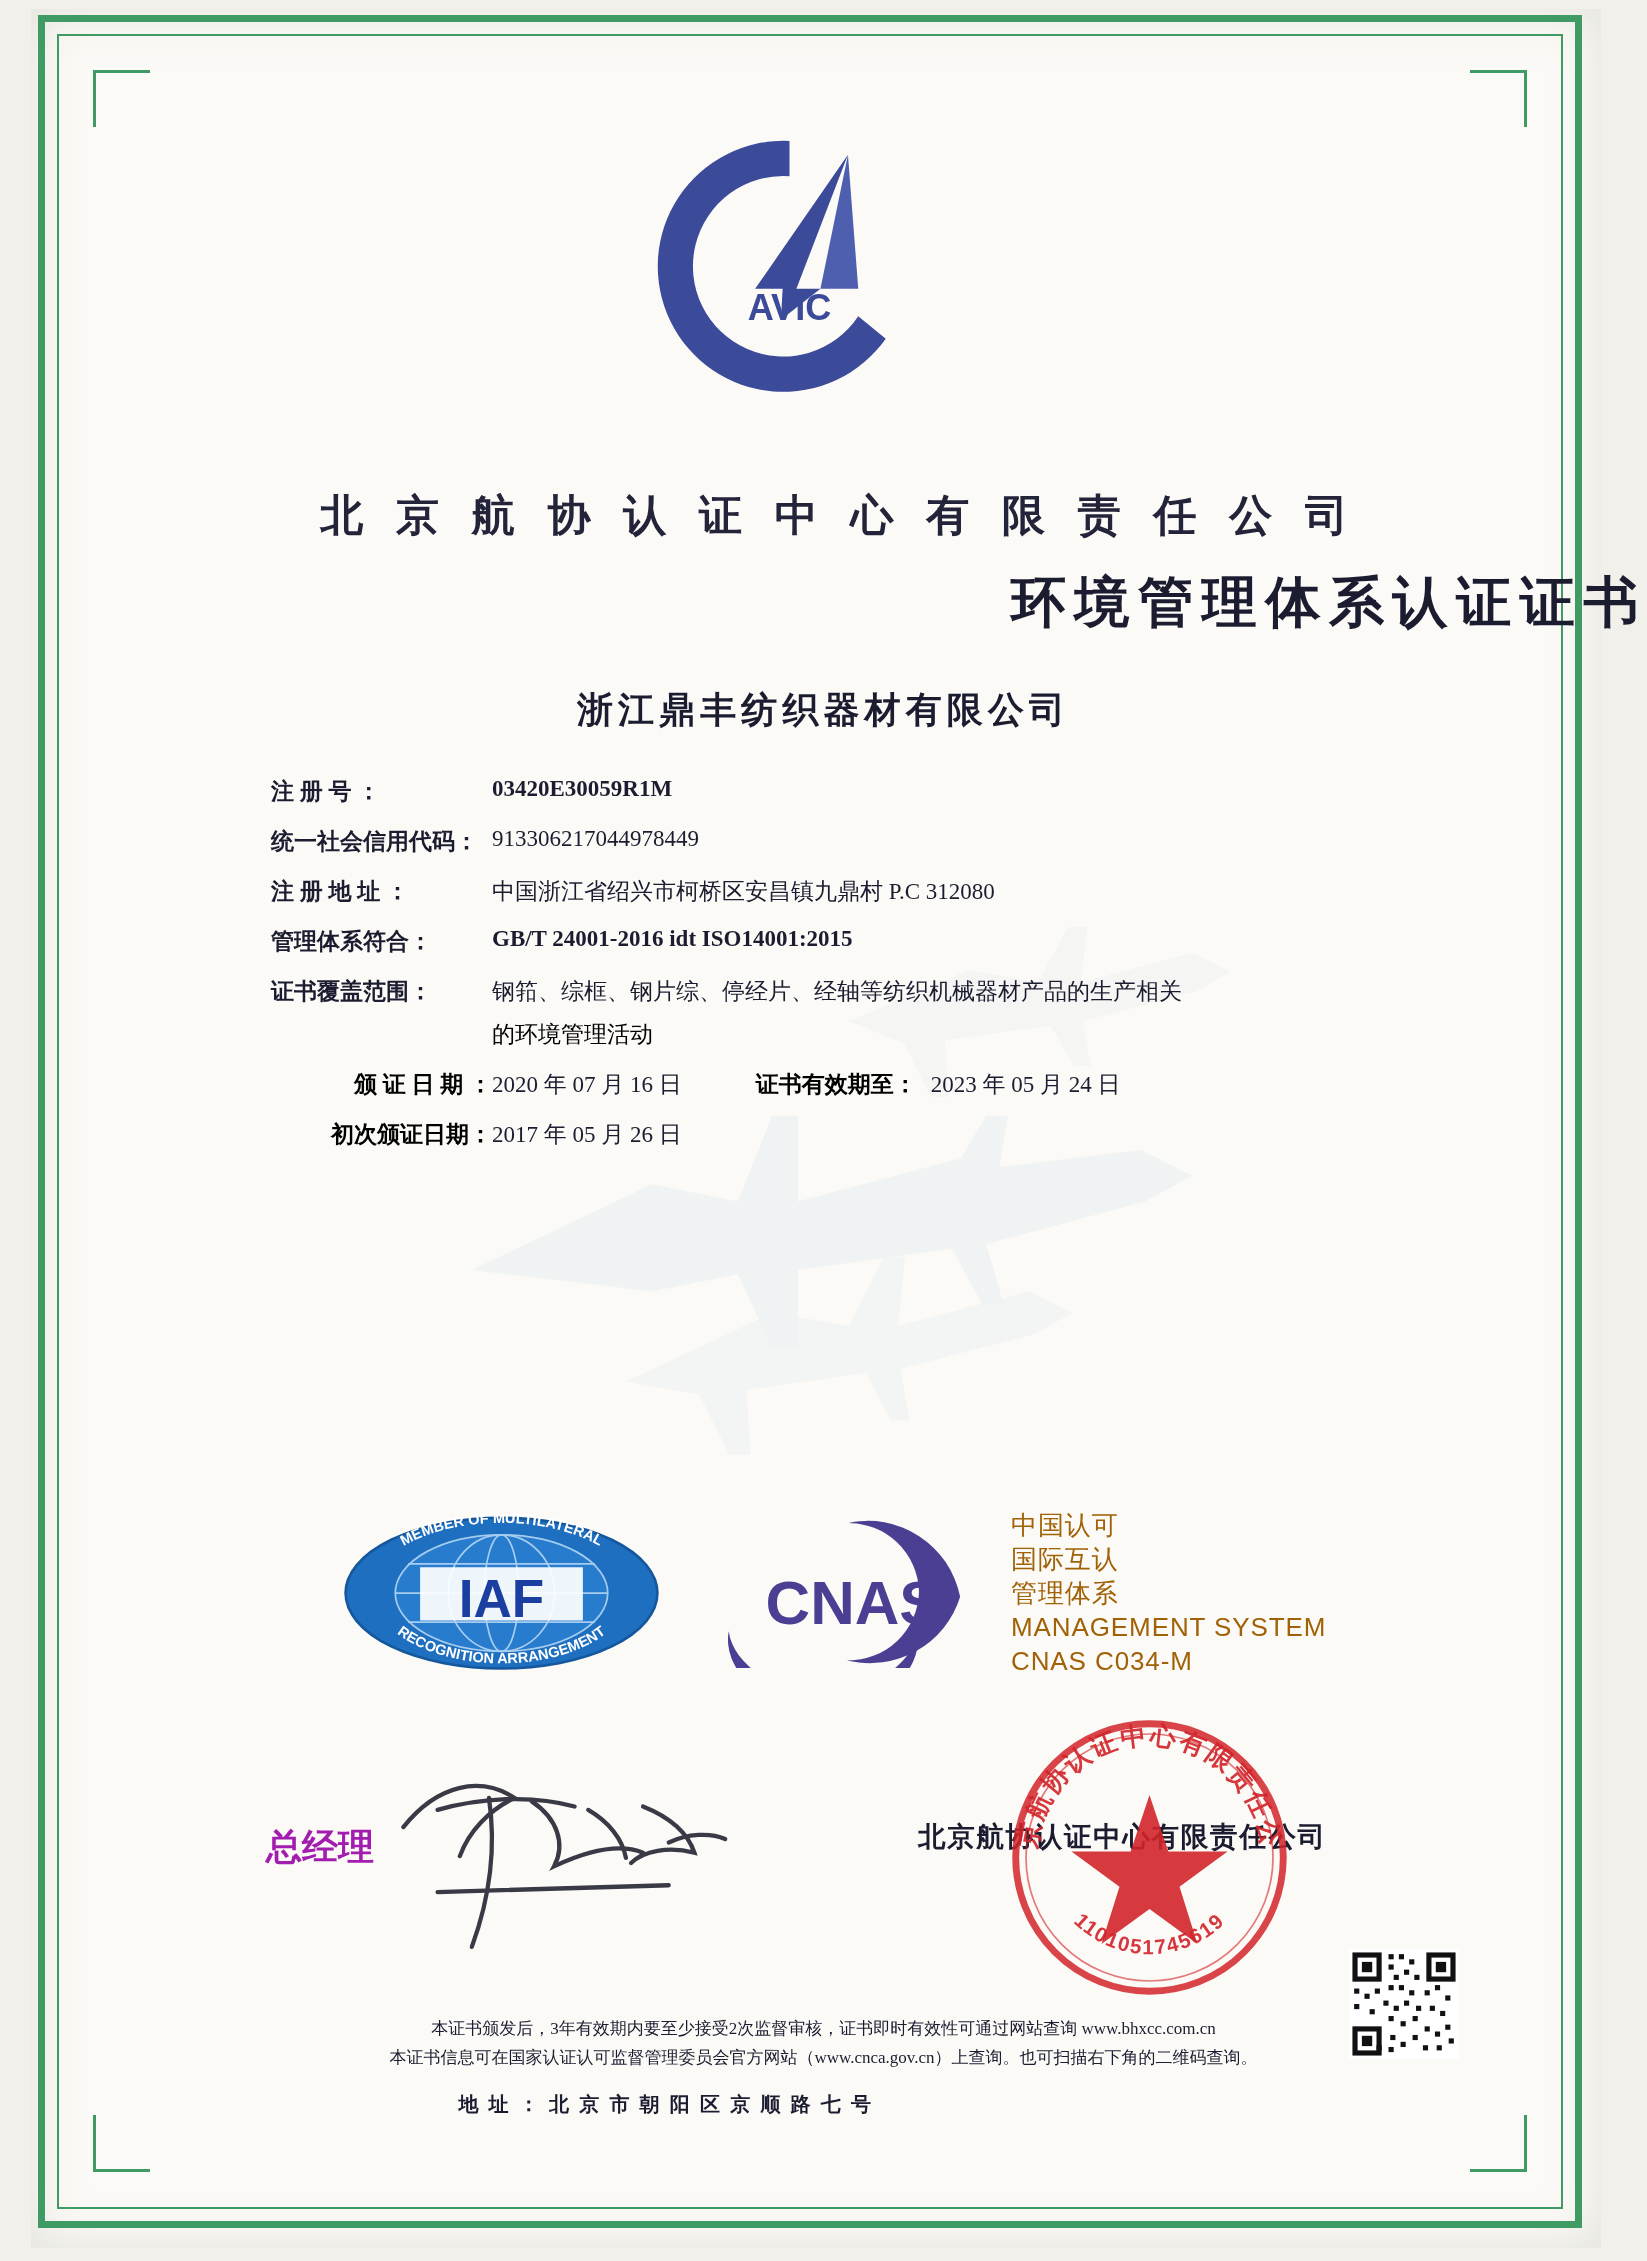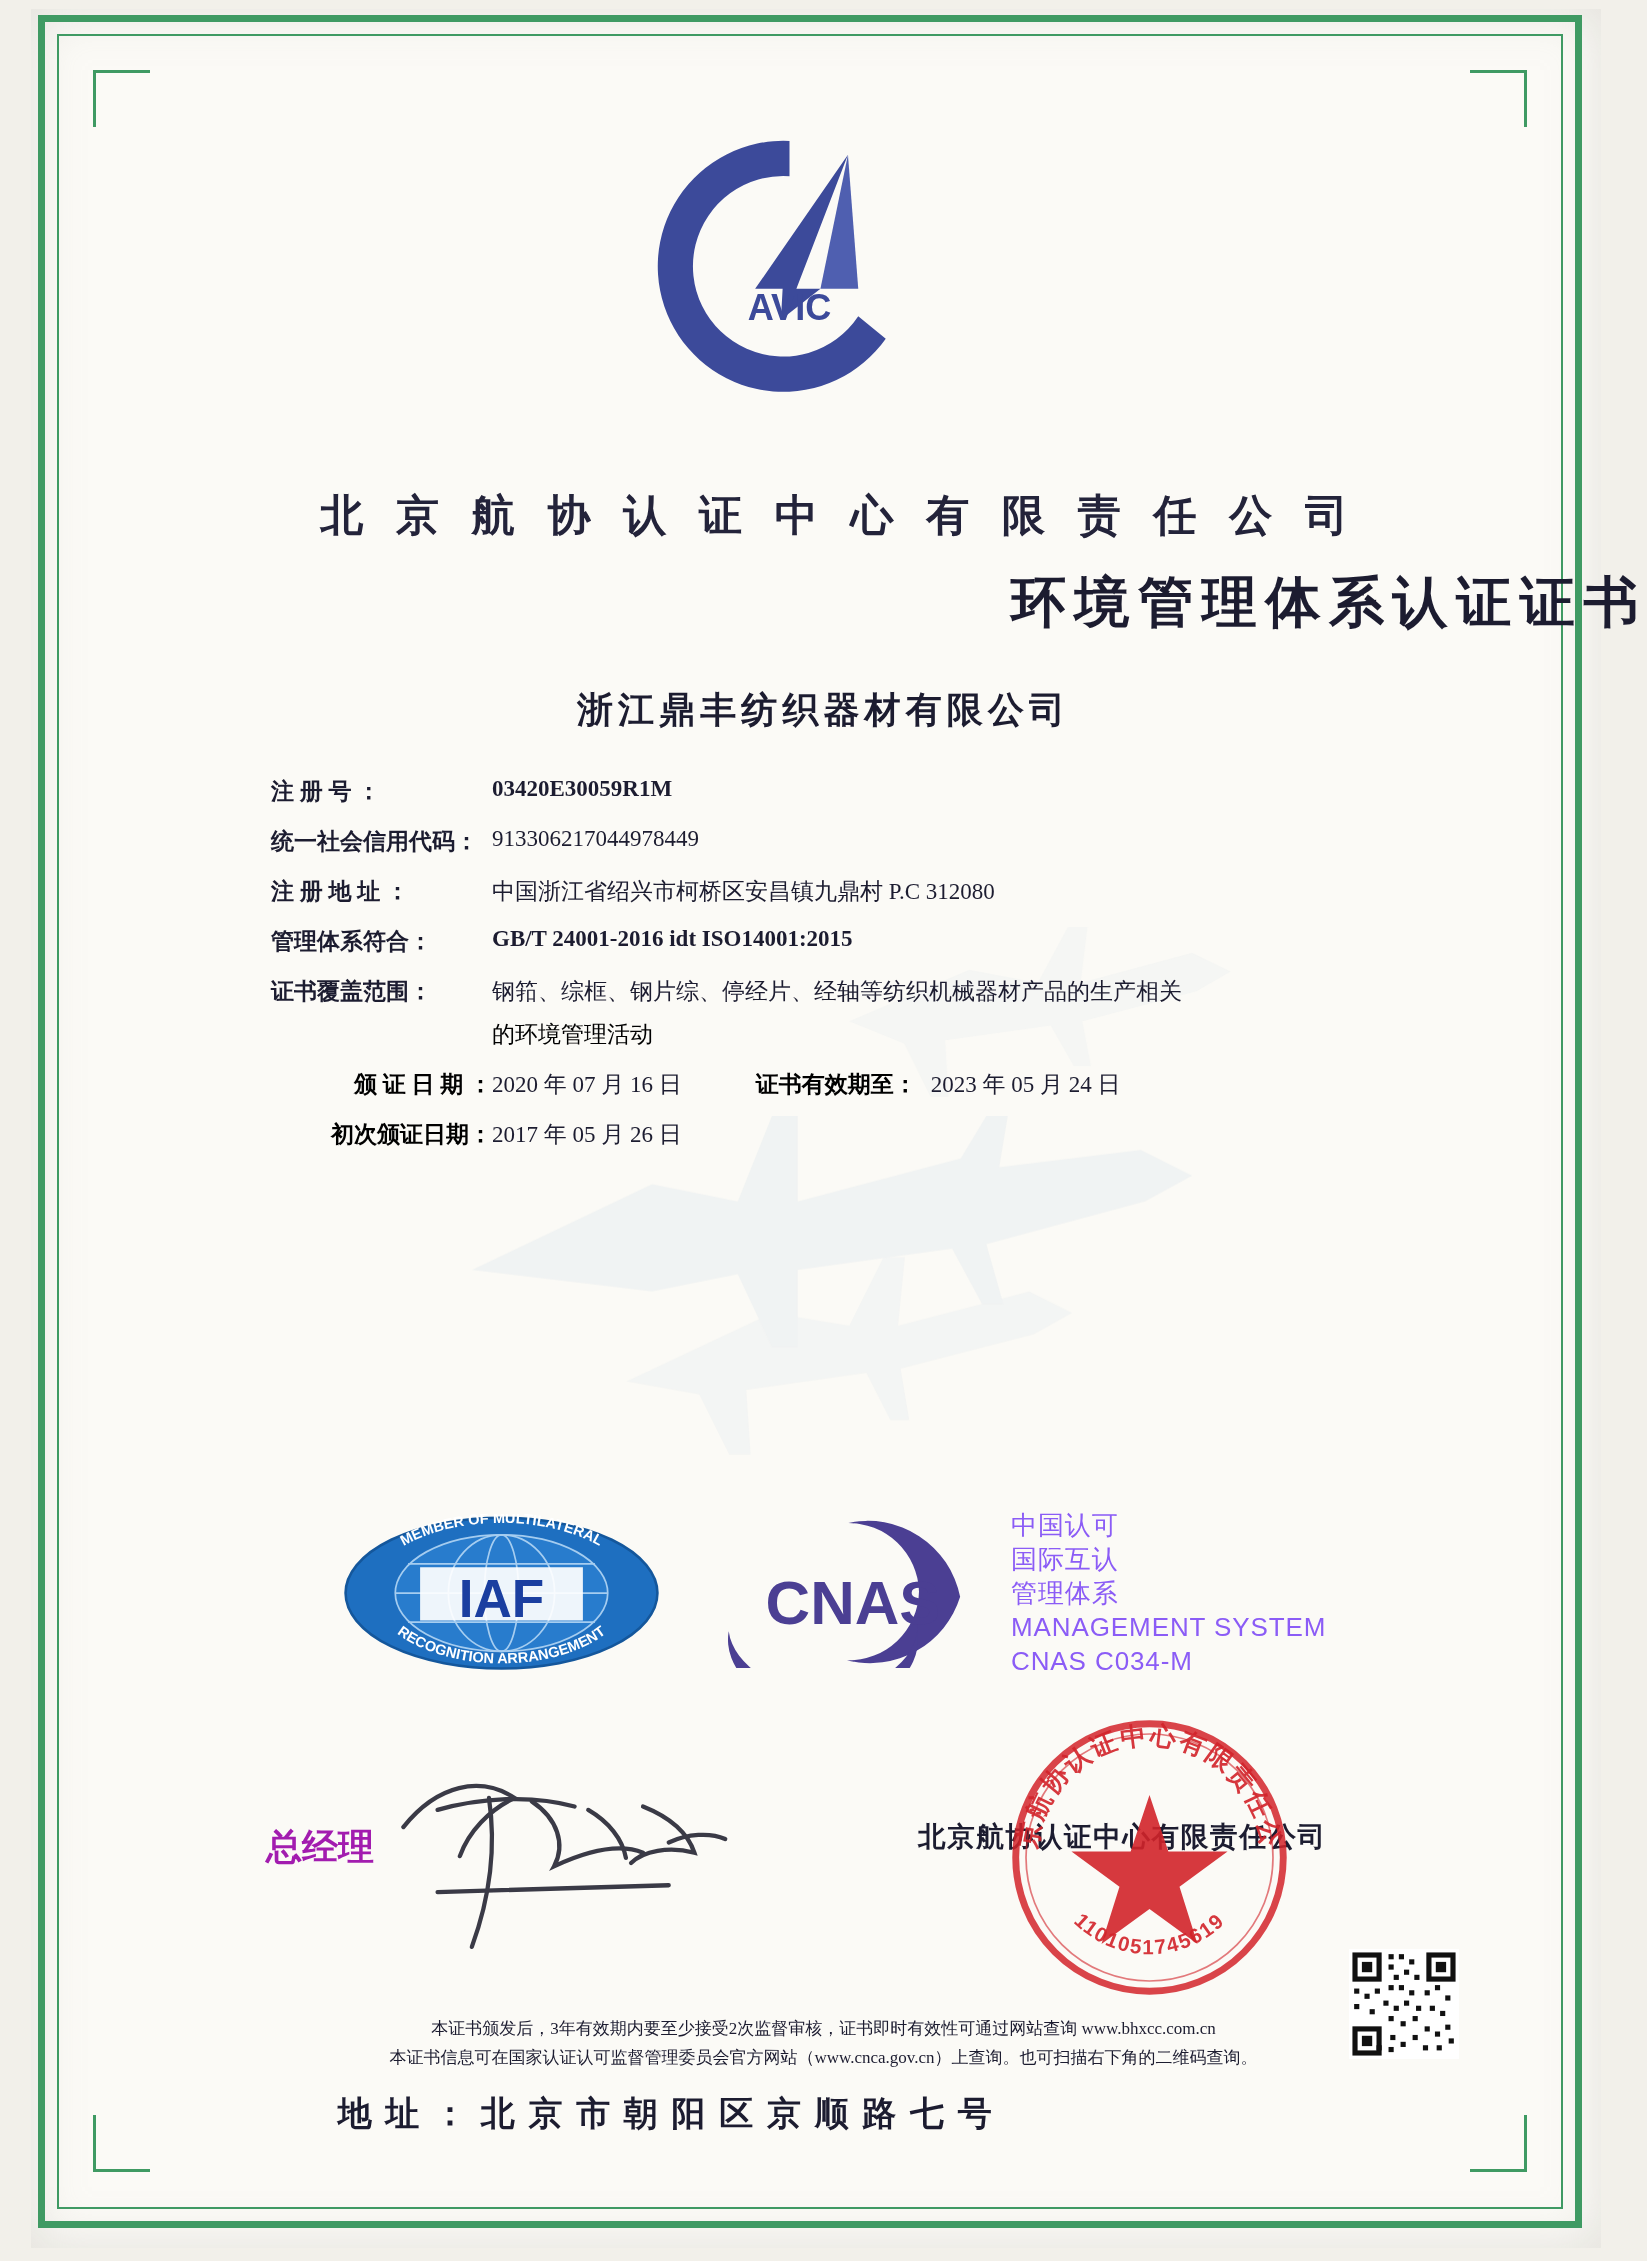--- a/index.html
+++ b/index.html
@@ -181,21 +181,21 @@
     width: 300px;
     height: 150px;
   }
   .cnas-text {
     position: absolute;
     left: 1011px;
     top: 1508px;
     font-family: "Liberation Sans", sans-serif;
     font-size: 26px;
     line-height: 34px;
-    color: #8b5cf6;
+    color: #a16207;
     letter-spacing: 0.9px;
   }
 
   
   .sig-label {
     position: absolute;
     left: 266px;
     top: 1823px;
     font-size: 36px;
     font-weight: 600;
@@ -250,21 +250,21 @@
     line-height: 29px;
     color: #1c1c30;
   }
   .address-line {
     position: absolute;
     left: 0;
     top: 2091px;
     width: 1332px;
     text-align: center;
     font-family: "Liberation Serif", serif;
-    font-size: 34px;
+    font-size: 20px;
     font-weight: 600;
     letter-spacing: 2.6px;
     color: #1c1c30;
   }
 </style>
 </head>
 <body>
 
 <div class="page">
   <div class="paper"></div>

